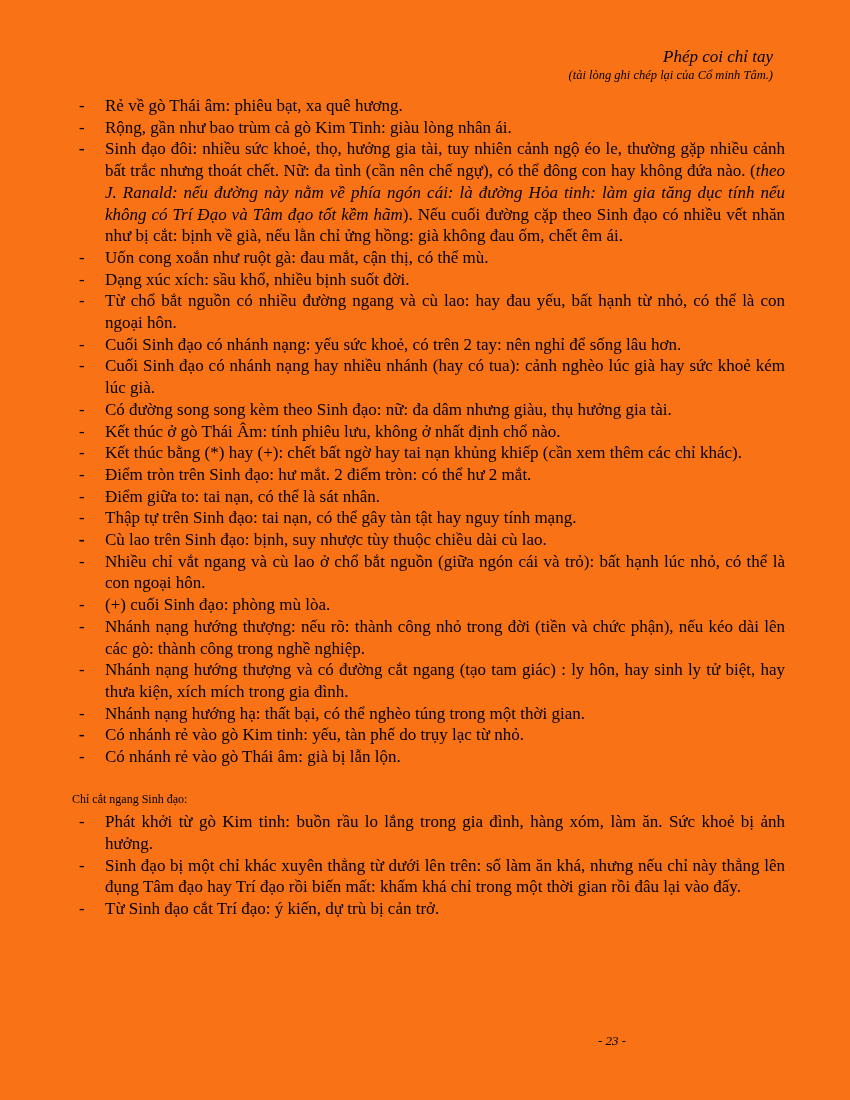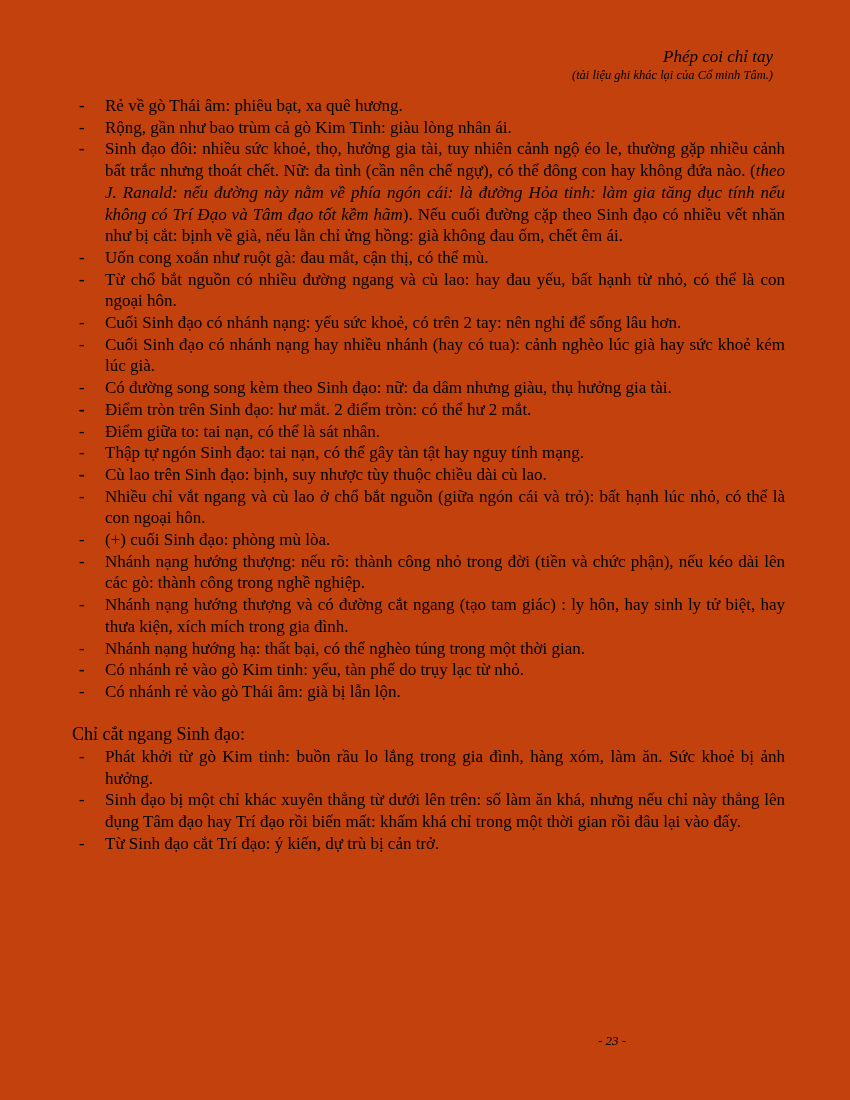--- a/index.html
+++ b/index.html
@@ -2,21 +2,21 @@
 <html><head>
 <meta charset="utf-8">
 <style>
   html, body { margin: 0; padding: 0; }
   body { background: #e8e8e8; }
   .page {
     position: relative;
     width: 850px;
     height: 1100px;
     margin: 0 auto;
-    background: #c2410c;
+    background: #f97316;
     font-family: "Liberation Serif", "DejaVu Serif", serif;
     color: #000000;
     overflow: hidden;
   }
   .content {
     position: absolute;
     left: 72px;
     top: 46px;
     width: 713px;
   }
@@ -45,21 +45,21 @@
   .bullet-list li {
     position: relative;
     padding-left: 33px;
   }
   .bullet-list .dash {
     position: absolute;
     left: 7px;
     top: 0;
   }
   .section-heading {
-    font-size: 18px;
+    font-size: 12px;
     line-height: 21.7px;
     margin: 21.7px 0 0 0;
     font-weight: normal;
     text-align: left;
   }
   .it { font-style: italic; }
   .page-footer {
     position: absolute;
     top: 1033px;
     left: 598px;
@@ -71,41 +71,41 @@
   }
 </style>
 </head>
 <body>
 
 <div class="page">
   <div class="content">
 
     <header class="page-header">
       <div class="doc-title">Phép coi chỉ tay</div>
-      <div class="doc-subtitle">(tài liệu ghi khác lại của Cổ minh Tâm.)</div>
+      <div class="doc-subtitle">(tài lòng ghi chép lại của Cổ minh Tâm.)</div>
     </header>
 
     <main>
       <section>
         <ul class="bullet-list">
             <li><span class="dash">-</span><span><span>Rẻ về gò Thái âm: phiêu bạt, xa quê hương.</span></span></li>
             <li><span class="dash">-</span><span><span>Rộng, gần như bao trùm cả gò Kim Tinh: giàu lòng nhân ái.</span></span></li>
             <li><span class="dash">-</span></li>
             <li><span class="dash">-</span><span><span>Sinh đạo đôi: nhiều sức khoẻ, thọ, hưởng gia tài, tuy nhiên cảnh ngộ éo le, thường gặp nhiều cảnh bất trắc nhưng thoát chết. Nữ: đa tình (cần nên chế ngự), có thể đông con hay không đứa nào. (</span><span class="it">theo J. Ranald: nếu đường này nằm về phía ngón cái: là đường Hỏa tinh: làm gia tăng dục tính nếu không có Trí Đạo và Tâm đạo tốt kềm hãm</span><span>). Nếu cuối đường cặp theo Sinh đạo có nhiều vết nhăn như bị cắt: bịnh về già, nếu lằn chỉ ửng hồng: già không đau ốm, chết êm ái.</span></span></li>
             <li><span class="dash">-</span><span><span>Uốn cong xoắn như ruột gà: đau mắt, cận thị, có thể mù.</span></span></li>
-            <li><span class="dash">-</span></li>
+            <li><span class="dash">-</span><span><span>Dạng xúc xích: sầu khổ, nhiều bịnh suốt đời.</span></span></li>
             <li><span class="dash">-</span><span><span>Từ chổ bắt nguồn có nhiều đường ngang và cù lao: hay đau yếu, bất hạnh từ nhỏ, có thể là con ngoại hôn.</span></span></li>
             <li><span class="dash">-</span><span><span>Cuối Sinh đạo có nhánh nạng: yếu sức khoẻ, có trên 2 tay: nên nghỉ để sống lâu hơn.</span></span></li>
             <li><span class="dash">-</span><span><span>Cuối Sinh đạo có nhánh nạng hay nhiều nhánh (hay có tua): cảnh nghèo lúc già hay sức khoẻ kém lúc già.</span></span></li>
             <li><span class="dash">-</span><span><span>Có đường song song kèm theo Sinh đạo: nữ: đa dâm nhưng giàu, thụ hưởng gia tài.</span></span></li>
-            <li><span class="dash">-</span></li>
-            <li><span class="dash">-</span></li>
+            <li><span class="dash">-</span><span><span>Kết thúc ở gò Thái Âm: tính phiêu lưu, không ở nhất định chổ nào.</span></span></li>
+            <li><span class="dash">-</span><span><span>Kết thúc bằng (*) hay (+): chết bất ngờ hay tai nạn khủng khiếp (cần xem thêm các chỉ khác).</span></span></li>
             <li><span class="dash">-</span><span><span>Điểm tròn trên Sinh đạo: hư mắt. 2 điểm tròn: có thể hư 2 mắt.</span></span></li>
             <li><span class="dash">-</span><span><span>Điểm giữa to: tai nạn, có thể là sát nhân.</span></span></li>
-            <li><span class="dash">-</span><span><span>Thập tự ngón Sinh đạo: tai nạn, có thể gây tàn tật hay nguy tính mạng.</span></span></li>
+            <li><span class="dash">-</span><span><span>Thập tự trên Sinh đạo: tai nạn, có thể gây tàn tật hay nguy tính mạng.</span></span></li>
             <li><span class="dash">-</span></li>
             <li><span class="dash">-</span></li>
             <li><span class="dash">-</span><span><span>Cù lao trên Sinh đạo: bịnh, suy nhược tùy thuộc chiều dài cù lao.</span></span></li>
             <li><span class="dash">-</span><span><span>Nhiều chỉ vắt ngang và cù lao ở chổ bắt nguồn (giữa ngón cái và trỏ): bất hạnh lúc nhỏ, có thể là con ngoại hôn.</span></span></li>
             <li><span class="dash">-</span><span><span>(+) cuối Sinh đạo: phòng mù lòa.</span></span></li>
             <li><span class="dash">-</span><span><span>Nhánh nạng hướng thượng: nếu rõ: thành công nhỏ trong đời (tiền và chức phận), nếu kéo dài lên các gò: thành công trong nghề nghiệp.</span></span></li>
             <li><span class="dash">-</span><span><span>Nhánh nạng hướng thượng và có đường cắt ngang (tạo tam giác) : ly hôn, hay sinh ly tử biệt, hay thưa kiện, xích mích trong gia đình.</span></span></li>
             <li><span class="dash">-</span><span><span>Nhánh nạng hướng hạ: thất bại, có thể nghèo túng trong một thời gian.</span></span></li>
             <li><span class="dash">-</span></li>
             <li><span class="dash">-</span><span><span>Có nhánh rẻ vào gò Kim tinh: yếu, tàn phế do trụy lạc từ nhỏ.</span></span></li>

